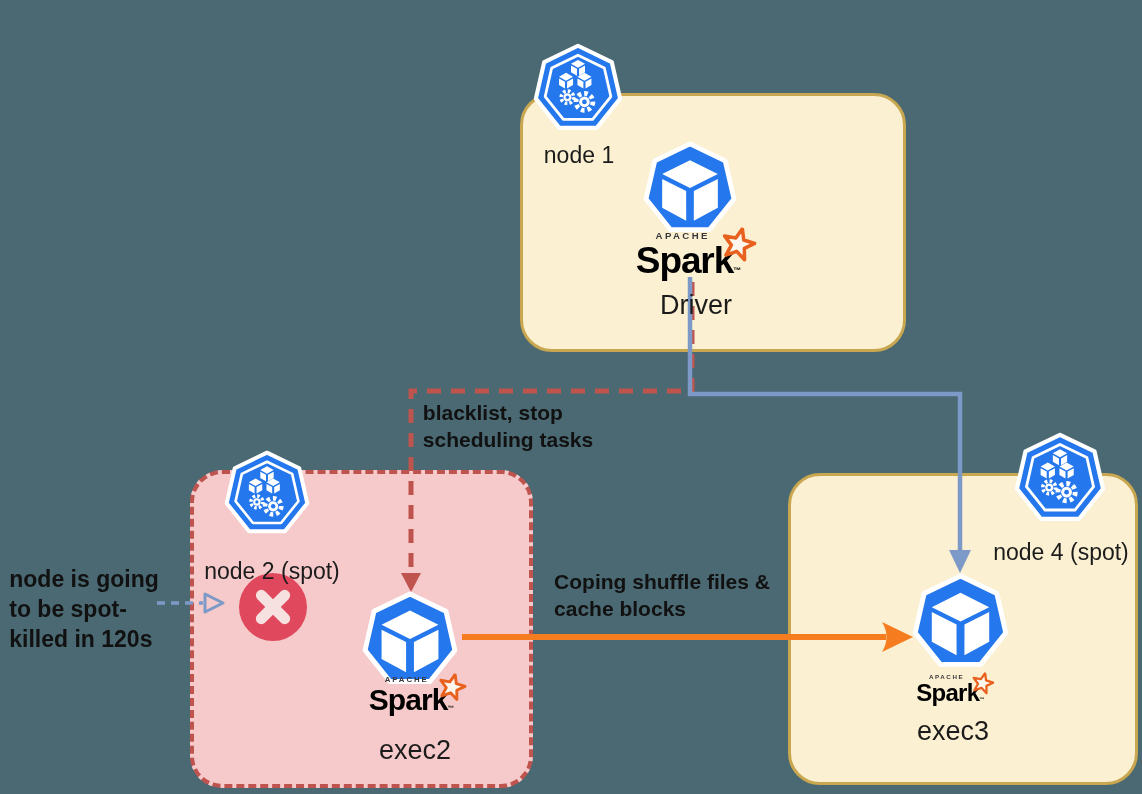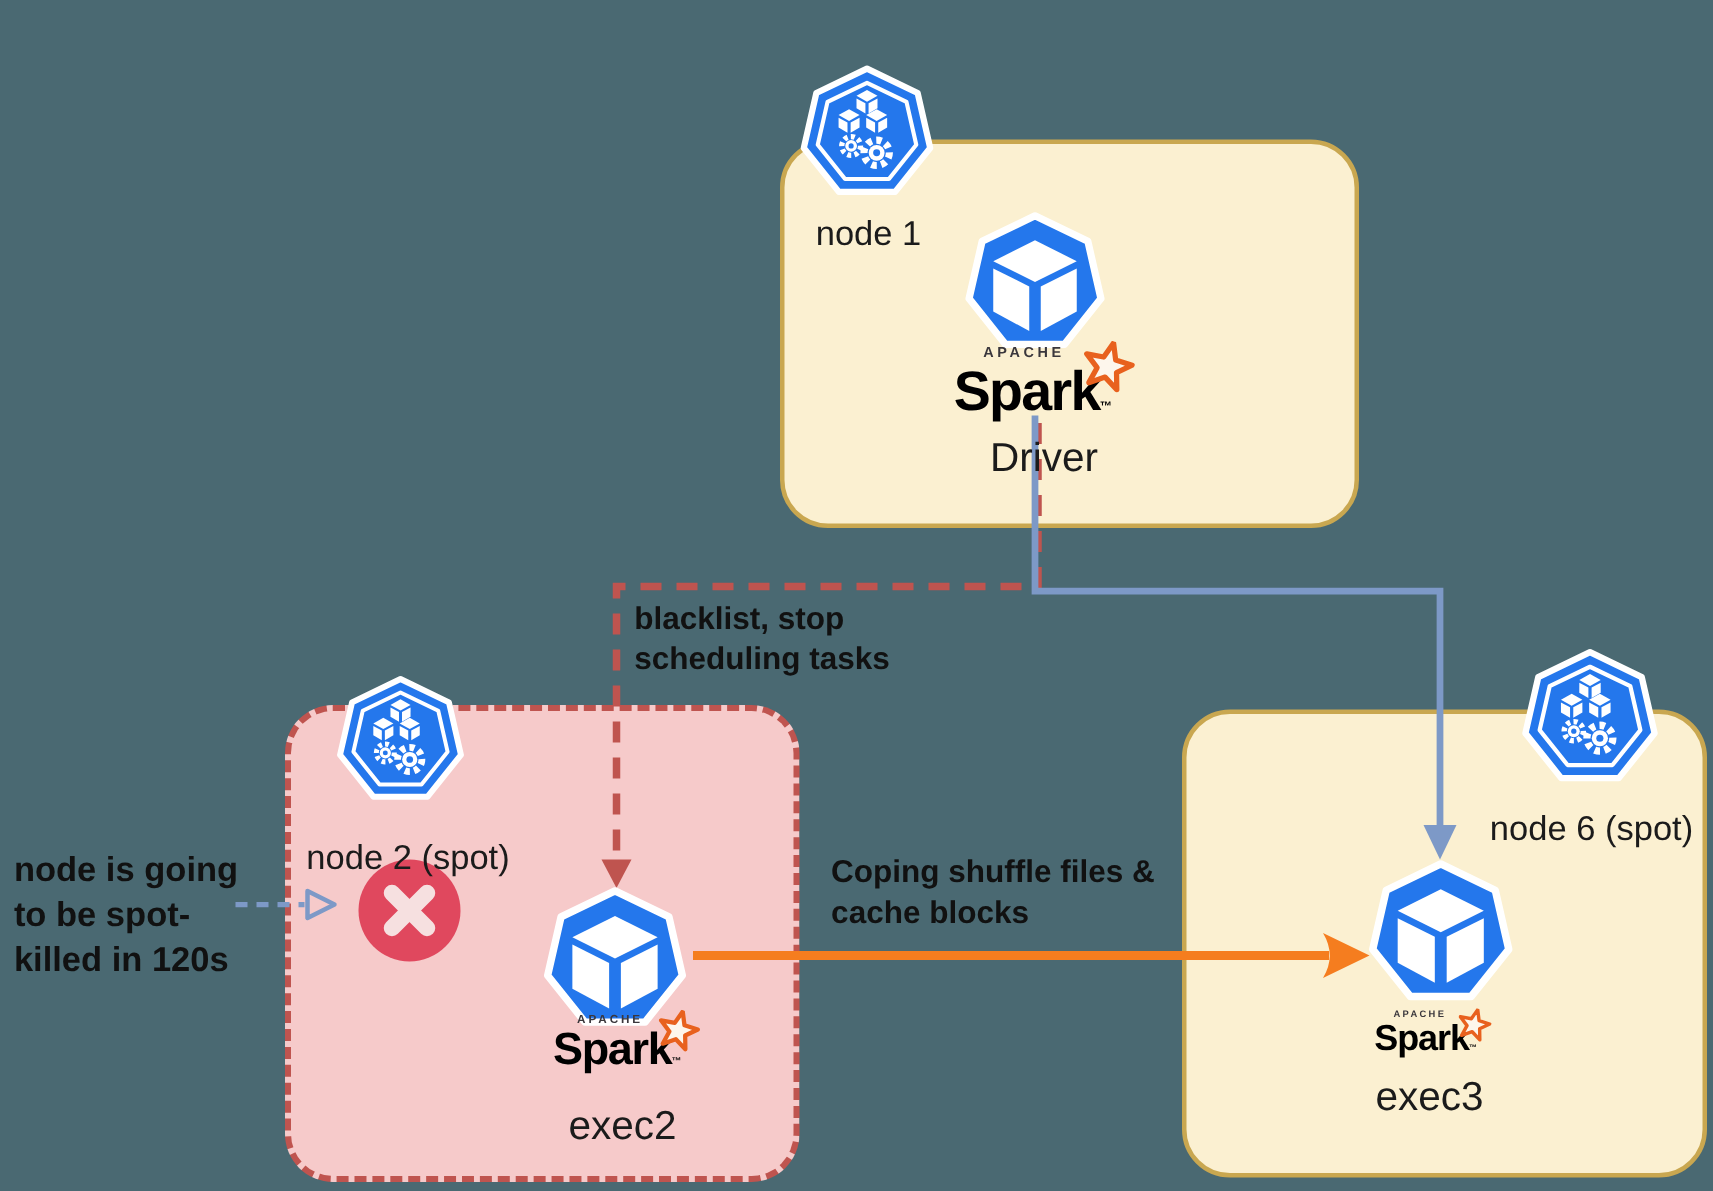--- a/index.html
+++ b/index.html
@@ -156,21 +156,21 @@
       <svg class="spark-star">
           <use href="#sym-star"></use>
         </svg>
     </div>
   </div>
 
   <div class="lbl" id="label-node1">node 1</div>
   <div class="lbl" id="label-driver">Driver</div>
   <div class="lbl" id="label-node2">node 2 (spot)</div>
   <div class="lbl" id="label-exec2">exec2</div>
-  <div class="lbl" id="label-node3">node 6 (spot)</div>
+  <div class="lbl" id="label-node3">node 4 (spot)</div>
   <div class="lbl" id="label-exec3">exec3</div>
 
   <div class="ann" id="ann-blacklist">blacklist, stop
 scheduling tasks</div>
   <div class="ann" id="ann-copy">Coping shuffle files &amp;
 cache blocks</div>
   <div class="ann" id="ann-spotkill">node is going
 to be spot-
 killed in 120s</div>
 

